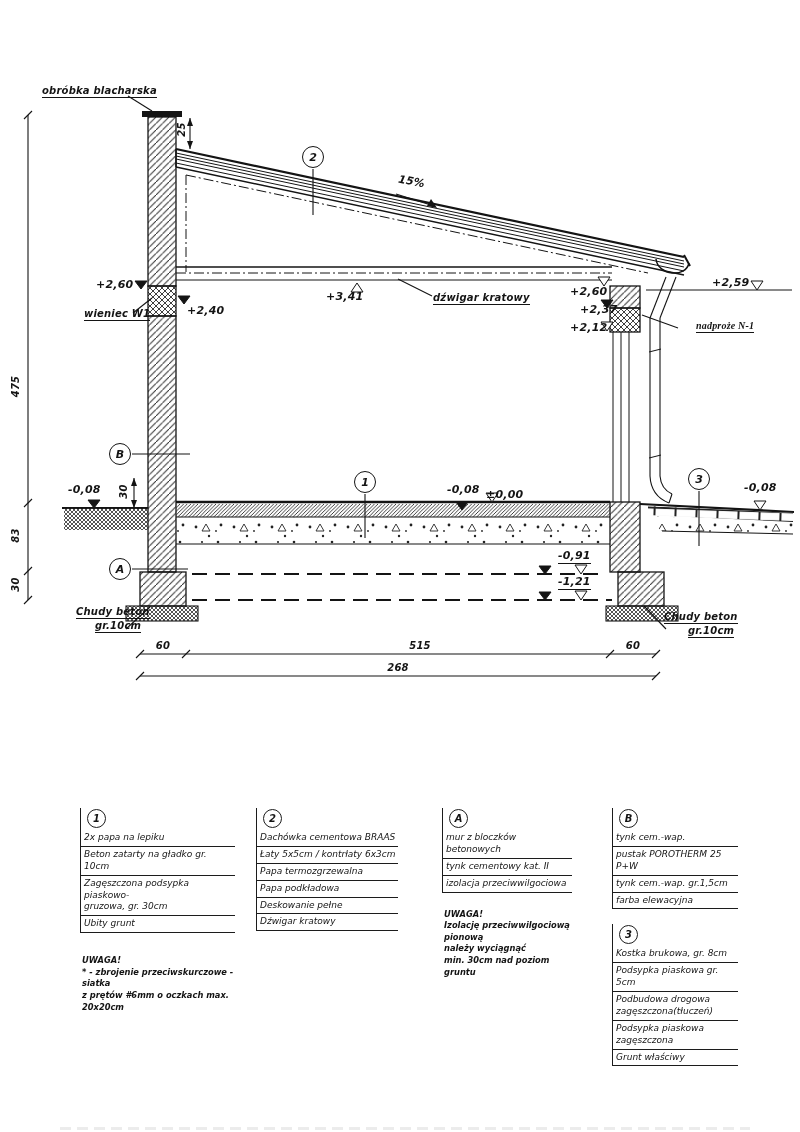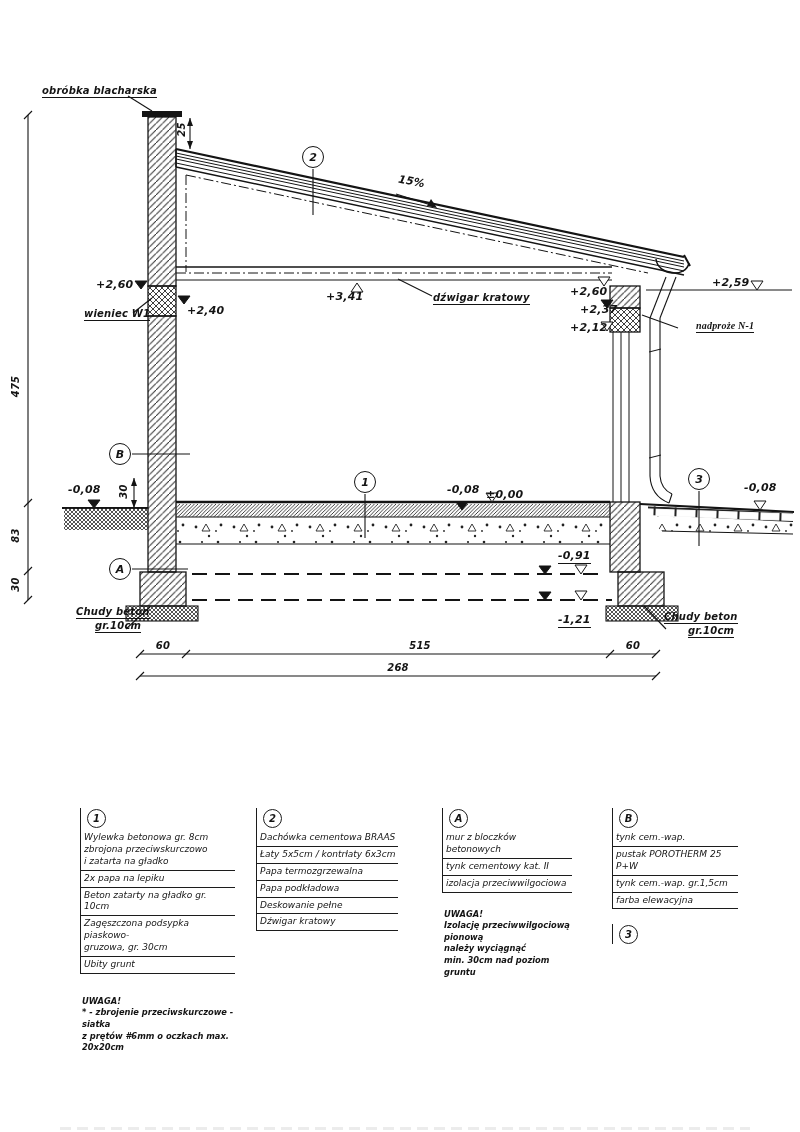--- a/index.html
+++ b/index.html
@@ -239,21 +239,21 @@
   <div class="t" style="left:570px; top:286px;">+2,60</div>
   <div class="t" style="left:570px; top:304px;margin-left:10px;">+2,37</div>
   <div class="t" style="left:570px; top:322px;">+2,12</div>
   <div class="t" style="left:712px; top:269px;margin-top:8px;">+2,59</div>
   <div class="t t10 ul" style="left:696px; top:320px;font-family:Liberation Serif, serif;">nadproże N-1</div>
 
   <div class="t" style="left:68px; top:484px;">-0,08</div>
   <div class="t" style="left:447px; top:484px;">-0,08</div>
   <div class="t" style="left:486px; top:489px;">±0,00</div>
   <div class="t ul" style="left:558px; top:550px;">-0,91</div>
-  <div class="t ul" style="left:558px; top:576px;margin-top:38px;">-1,21</div>
+  <div class="t ul" style="left:558px; top:576px;">-1,21</div>
   <div class="t" style="left:744px; top:482px;">-0,08</div>
 
   <div class="t t10 ul" style="left:76px; top:606px;">Chudy beton</div>
   <div class="t t10 ul" style="left:95px; top:620px;">gr.10cm</div>
   <div class="t t10 ul" style="left:664px; top:611px;">Chudy beton</div>
   <div class="t t10 ul" style="left:688px; top:625px;">gr.10cm</div>
 
   <div class="t t10 rot" style="left:166px; top:124px;">25</div>
   <div class="t t10 rot" style="left:108px; top:486px;">30</div>
   <div class="t t10 rot" style="left:0px; top:381px;">475</div>
@@ -261,23 +261,20 @@
   <div class="t t10 rot" style="left:0px; top:579px;">30</div>
   <div class="t t10" style="left:148px; top:640px; width:30px; text-align:center;">60</div>
   <div class="t t10" style="left:395px; top:640px; width:50px; text-align:center;">515</div>
   <div class="t t10" style="left:618px; top:640px; width:30px; text-align:center;">60</div>
   <div class="t t10" style="left:373px; top:662px; width:50px; text-align:center;">268</div>
 
   <div class="leg-col" style="left:80px; width:155px;">
     <div class="leg-box">
       <div class="leg-badge">1</div>
       <ul class="leg-list">
-        <li>Wylewka betonowa gr. 8cm
-zbrojona przeciwskurczowo
-i zatarta na gładko</li>
         <li>2x papa na lepiku</li>
         <li>Beton zatarty na gładko gr. 10cm</li>
         <li>Zagęszczona podsypka piaskowo-
 gruzowa, gr. 30cm</li>
         <li>Ubity grunt</li>
       </ul>
     </div>
     <div class="leg-note" style="margin-top:22px;">UWAGA!
 * - zbrojenie przeciwskurczowe - siatka
 z prętów #6mm o oczkach max. 20x20cm</div>
@@ -317,17 +314,25 @@
       <div class="leg-badge">B</div>
       <ul class="leg-list">
         <li>tynk cem.-wap.</li>
         <li>pustak POROTHERM 25 P+W</li>
         <li>tynk cem.-wap. gr.1,5cm</li>
         <li>farba elewacyjna</li>
       </ul>
     </div>
     <div class="leg-box second">
       <div class="leg-badge">3</div>
+      <ul class="leg-list">
+        <li>Kostka brukowa, gr. 8cm</li>
+        <li>Podsypka piaskowa gr. 5cm</li>
+        <li>Podbudowa drogowa
+zagęszczona(tłuczeń)</li>
+        <li>Podsypka piaskowa zagęszczona</li>
+        <li>Grunt właściwy</li>
+      </ul>
     </div>
   </div>
 
   <div class="bottom-artifact"></div>
 </div>
 
 </body></html>

